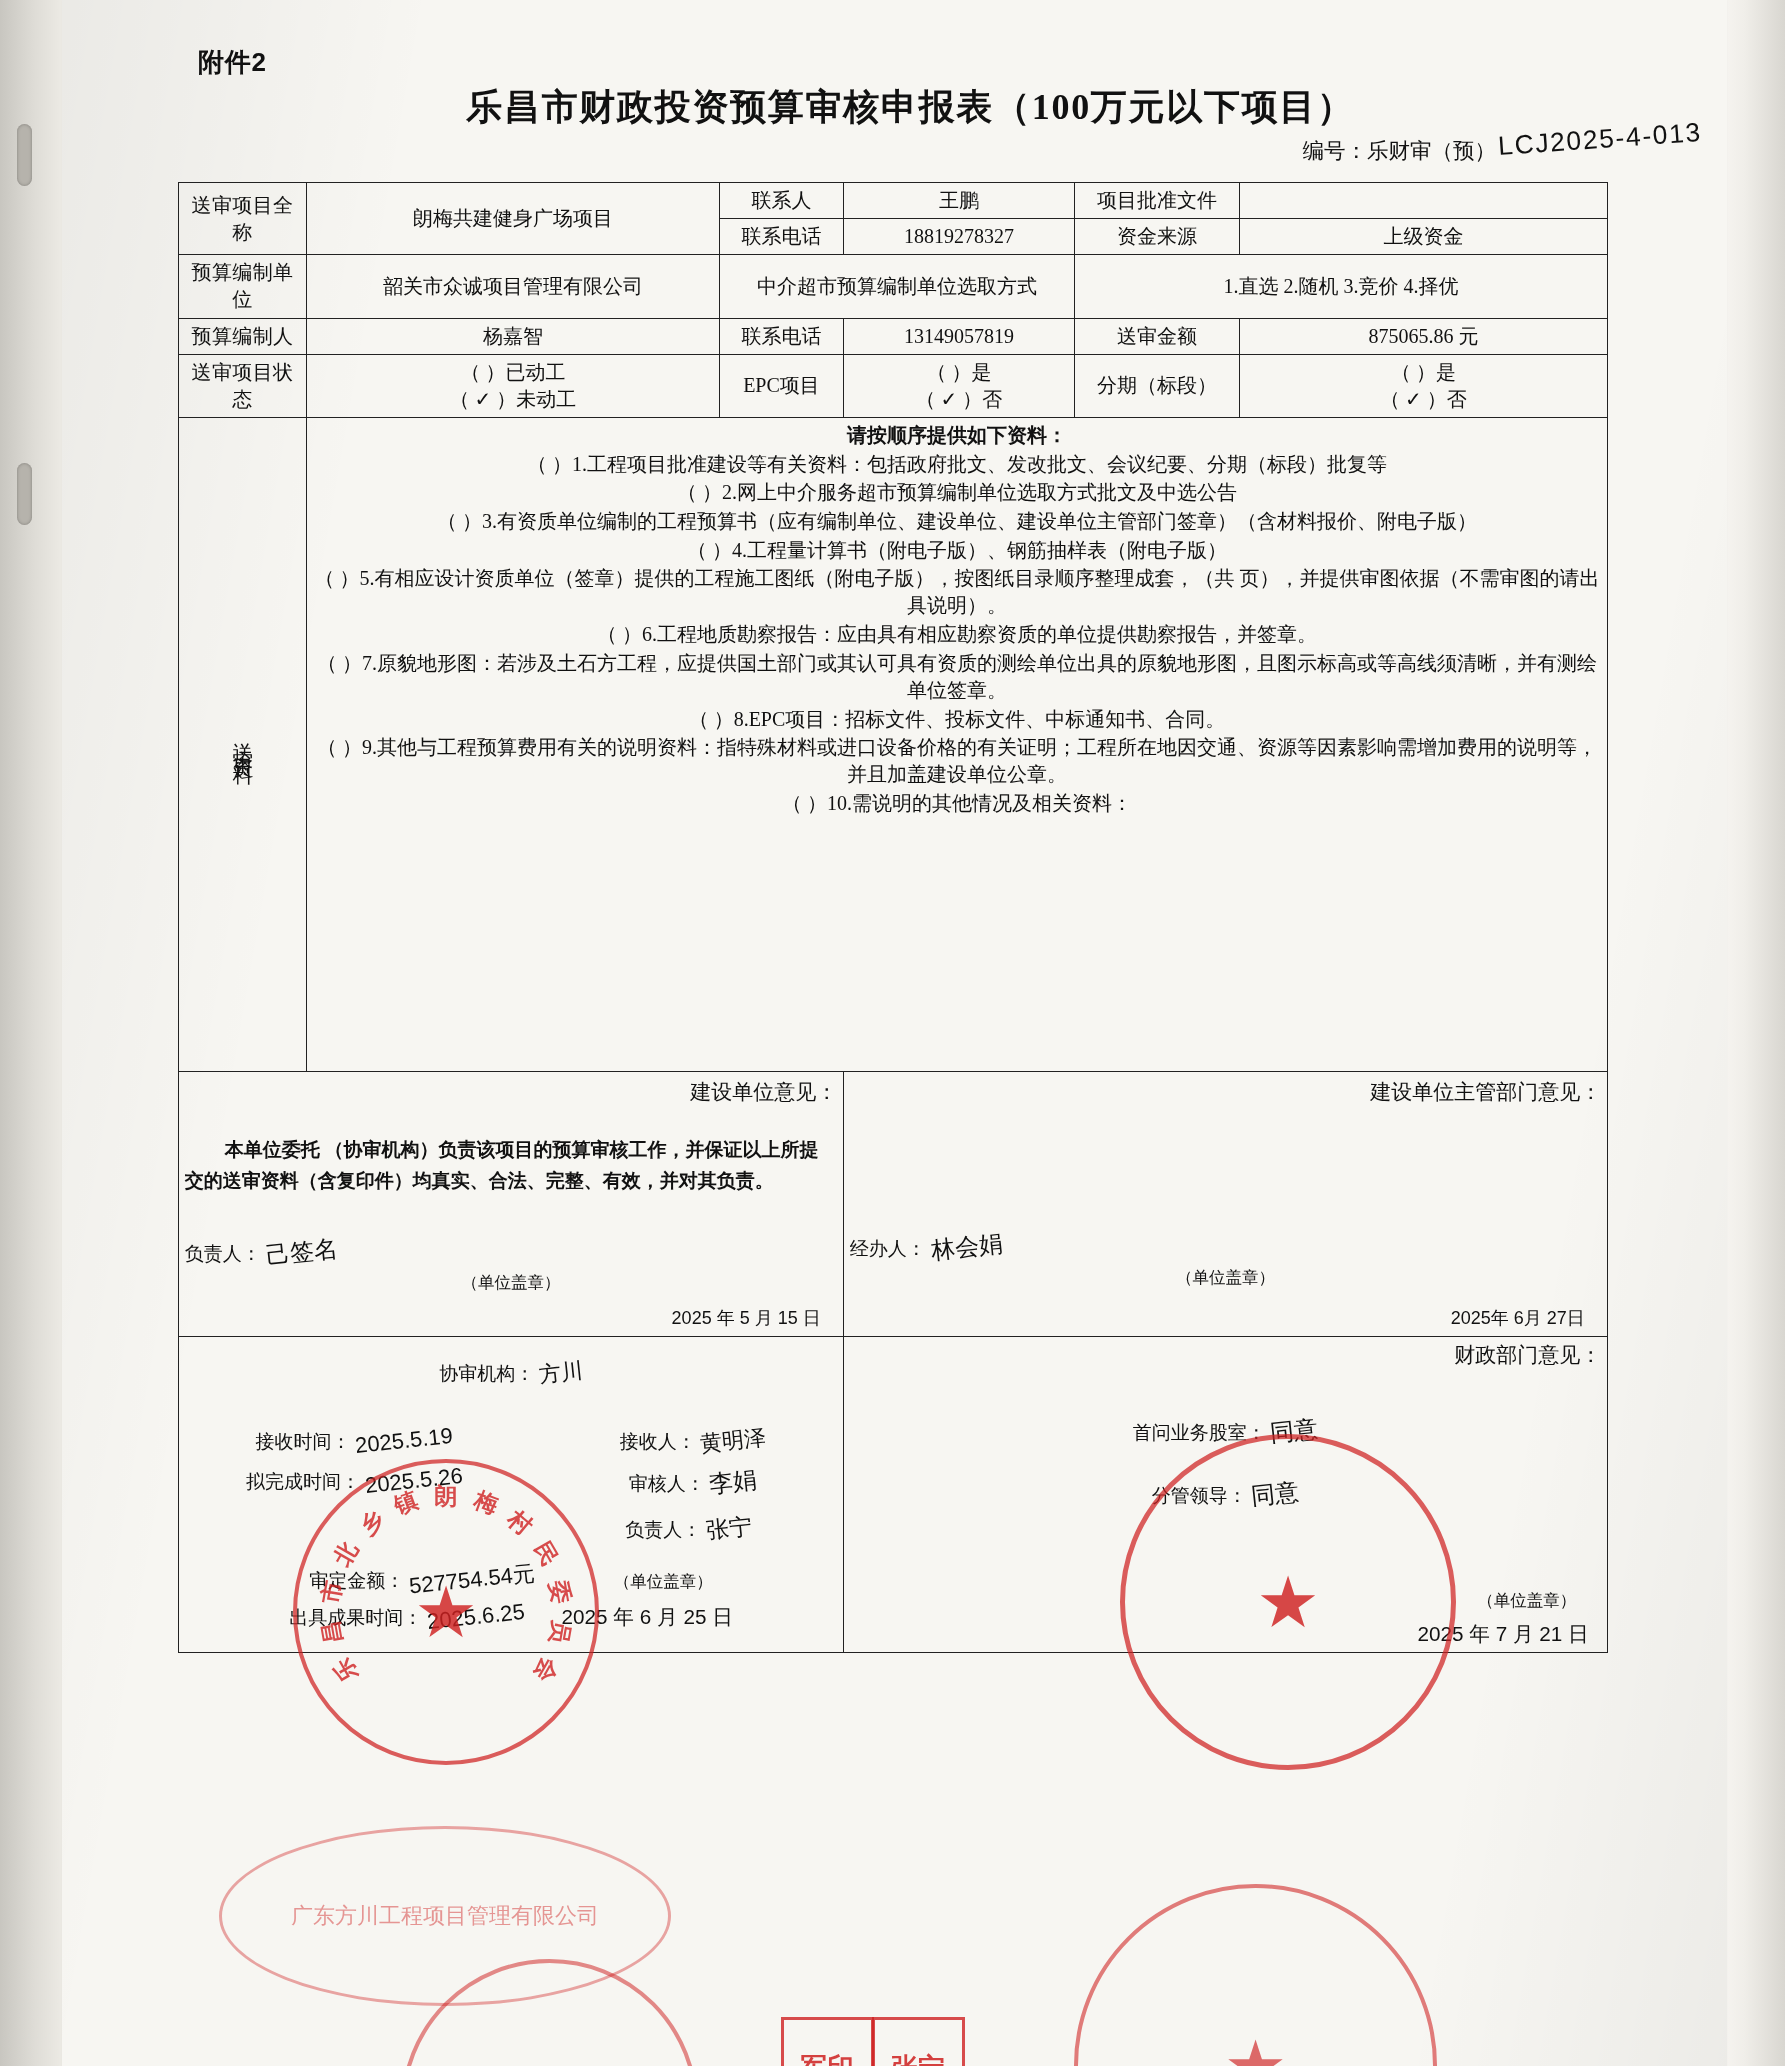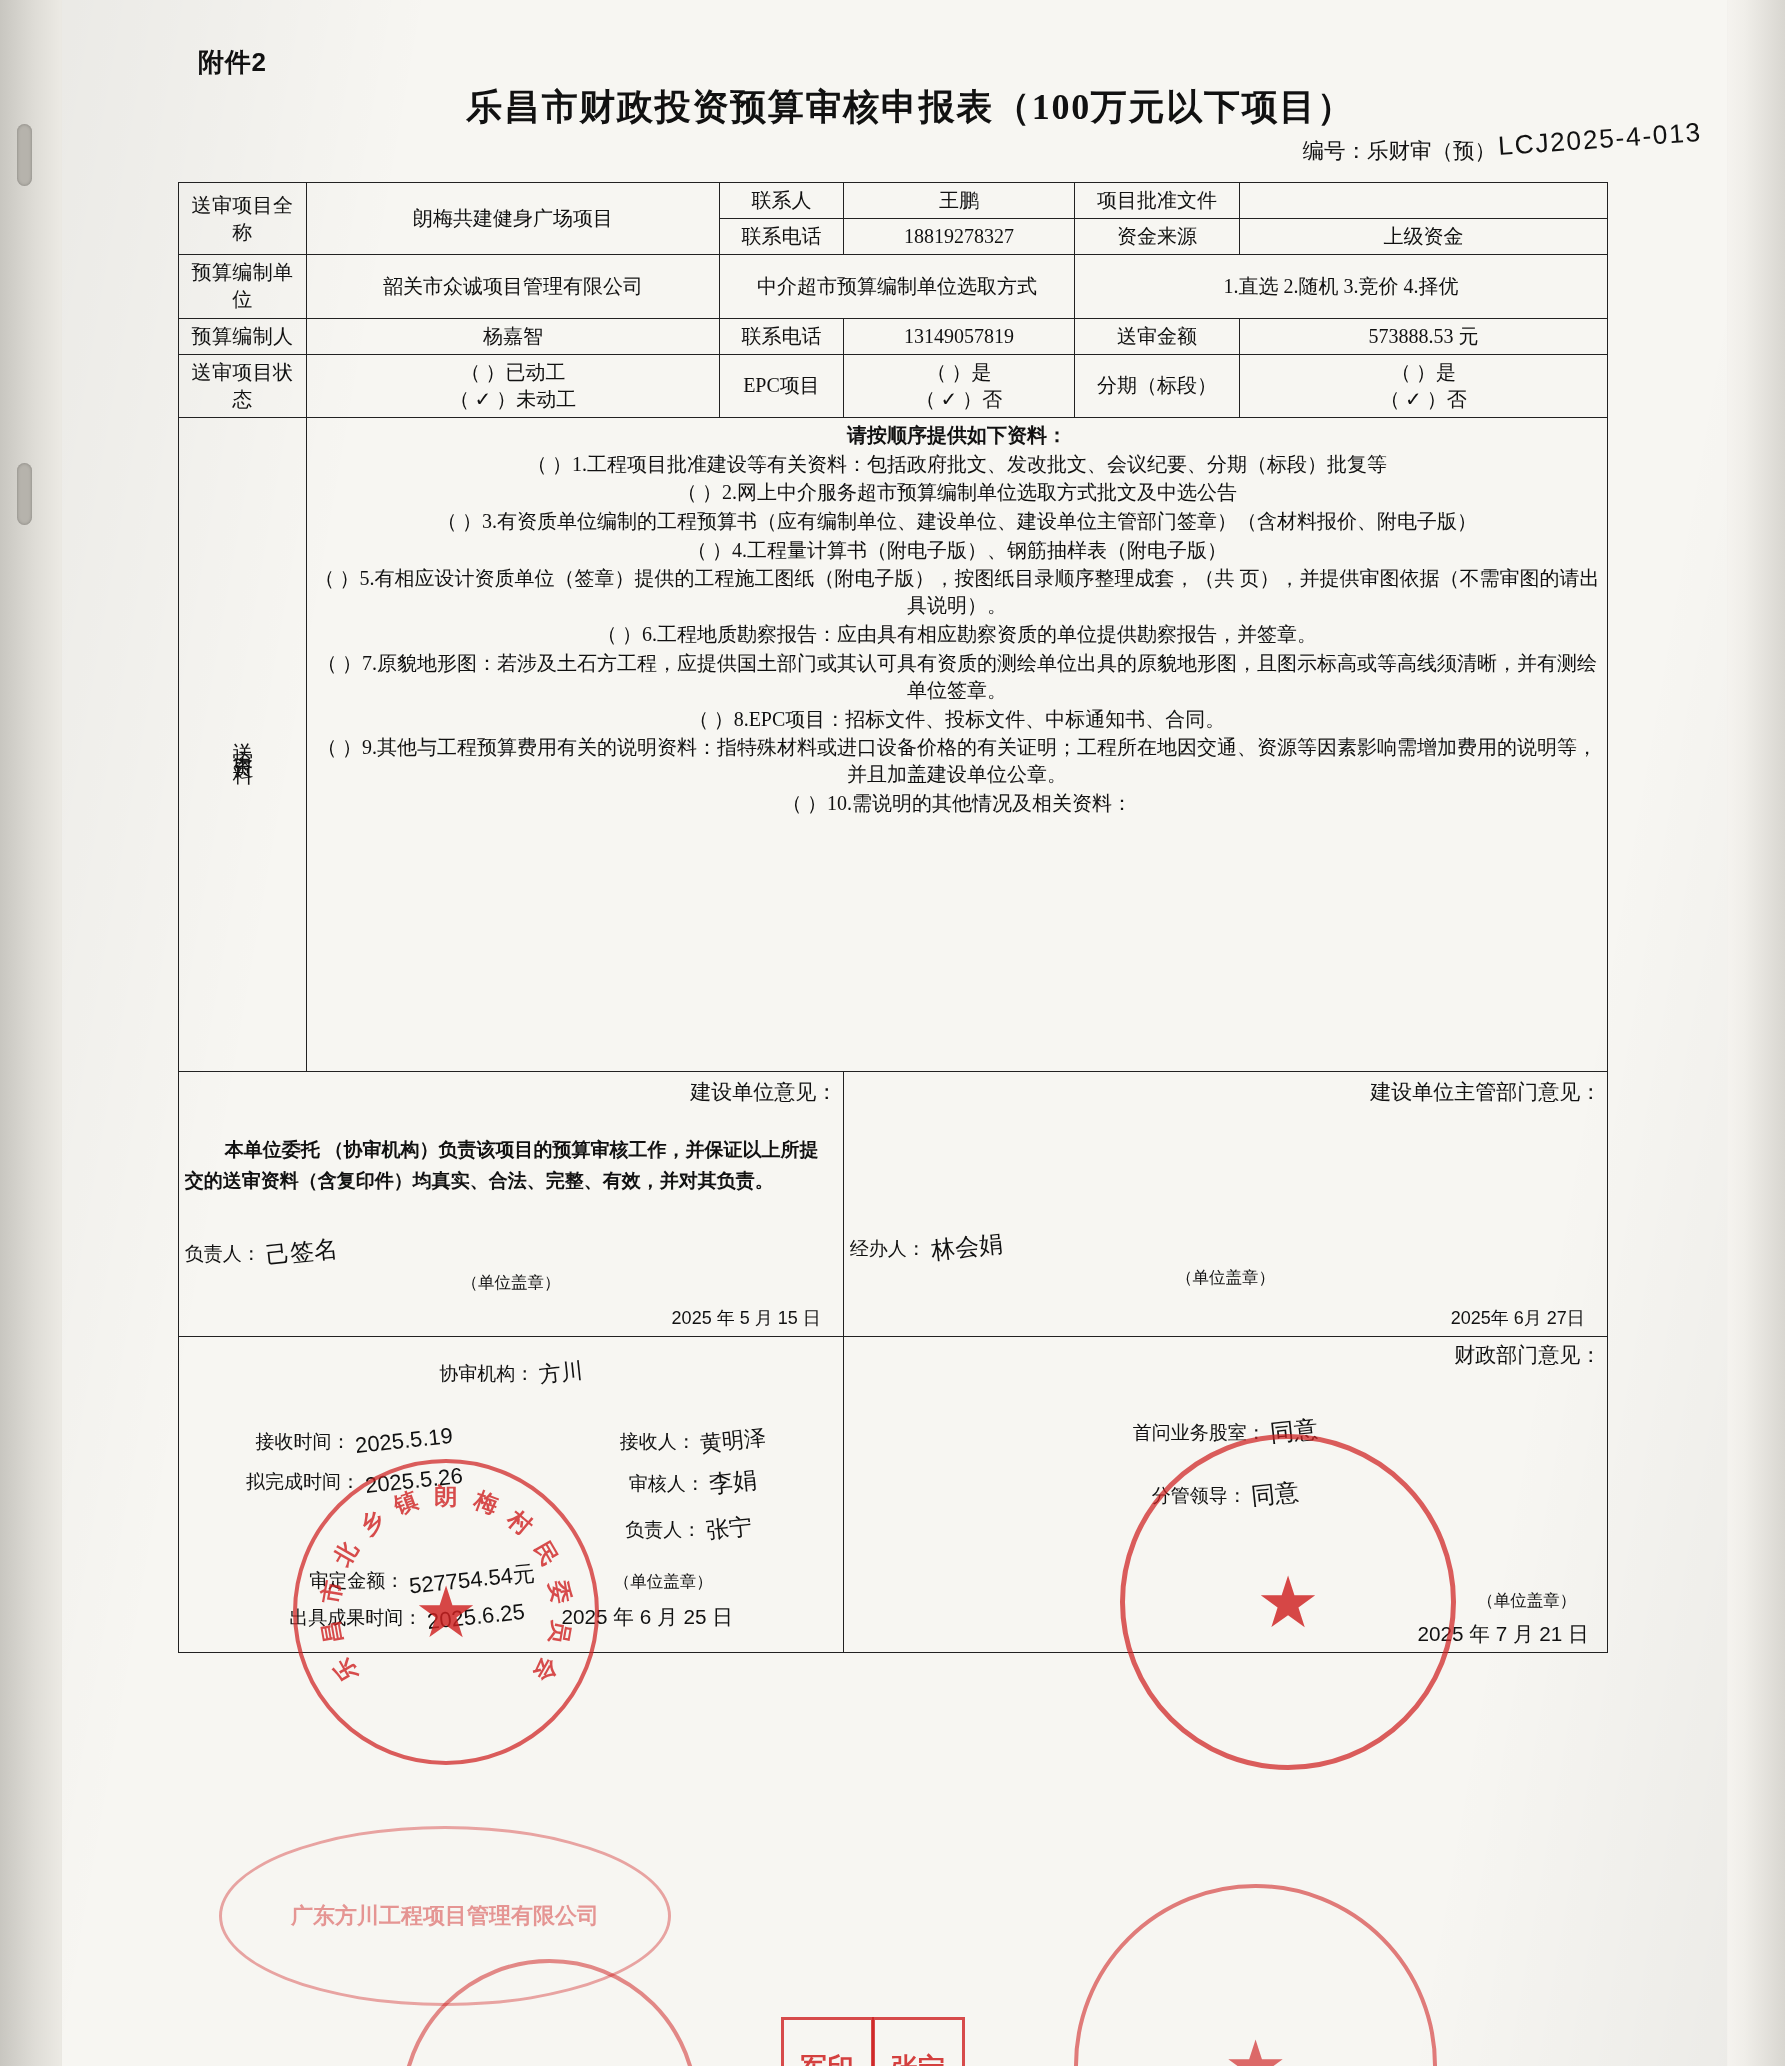--- a/index.html
+++ b/index.html
@@ -132,21 +132,21 @@
     font-size:26px;font-weight:700;line-height:1.05;
     display:flex;align-items:center;justify-content:center;
     text-align:center;letter-spacing:0.8px;
     font-family:"Liberation Serif",serif;
     pointer-events:none;
   }
   .stamp-oval{
     position:absolute;border:3.7px solid rgba(206,32,32,0.7);
     border-radius:50%;color:rgba(206,32,32,0.82);
     display:flex;align-items:center;justify-content:center;
-    font-size:22px;font-weight:700;pointer-events:none;
+    font-size:22px;font-weight:400;pointer-events:none;
     font-family:"Liberation Serif",serif;
   }
 </style>
 </head>
 <body>
 
 <div class="page-edge">
   <div class="binder-hole" style="top:124px"></div>
   <div class="binder-hole" style="top:463px"></div>
 </div>
@@ -192,21 +192,21 @@
         <td colspan="2">中介超市预算编制单位选取方式</td>
         <td colspan="2">1.直选 2.随机 3.竞价 4.择优</td>
       </tr>
 
       <tr>
         <td class="lbl">预算编制人</td>
         <td>杨嘉智</td>
         <td>联系电话</td>
         <td>13149057819</td>
         <td>送审金额</td>
-        <td>573888.53 元</td>
+        <td>875065.86 元</td>
       </tr>
 
       <tr>
         <td class="lbl">送审项目状态</td>
         <td class="tight">
           <div>（  ）已动工</div>
           <div>（ ✓ ）未动工</div>
         </td>
         <td>EPC项目</td>
         <td class="tight">

